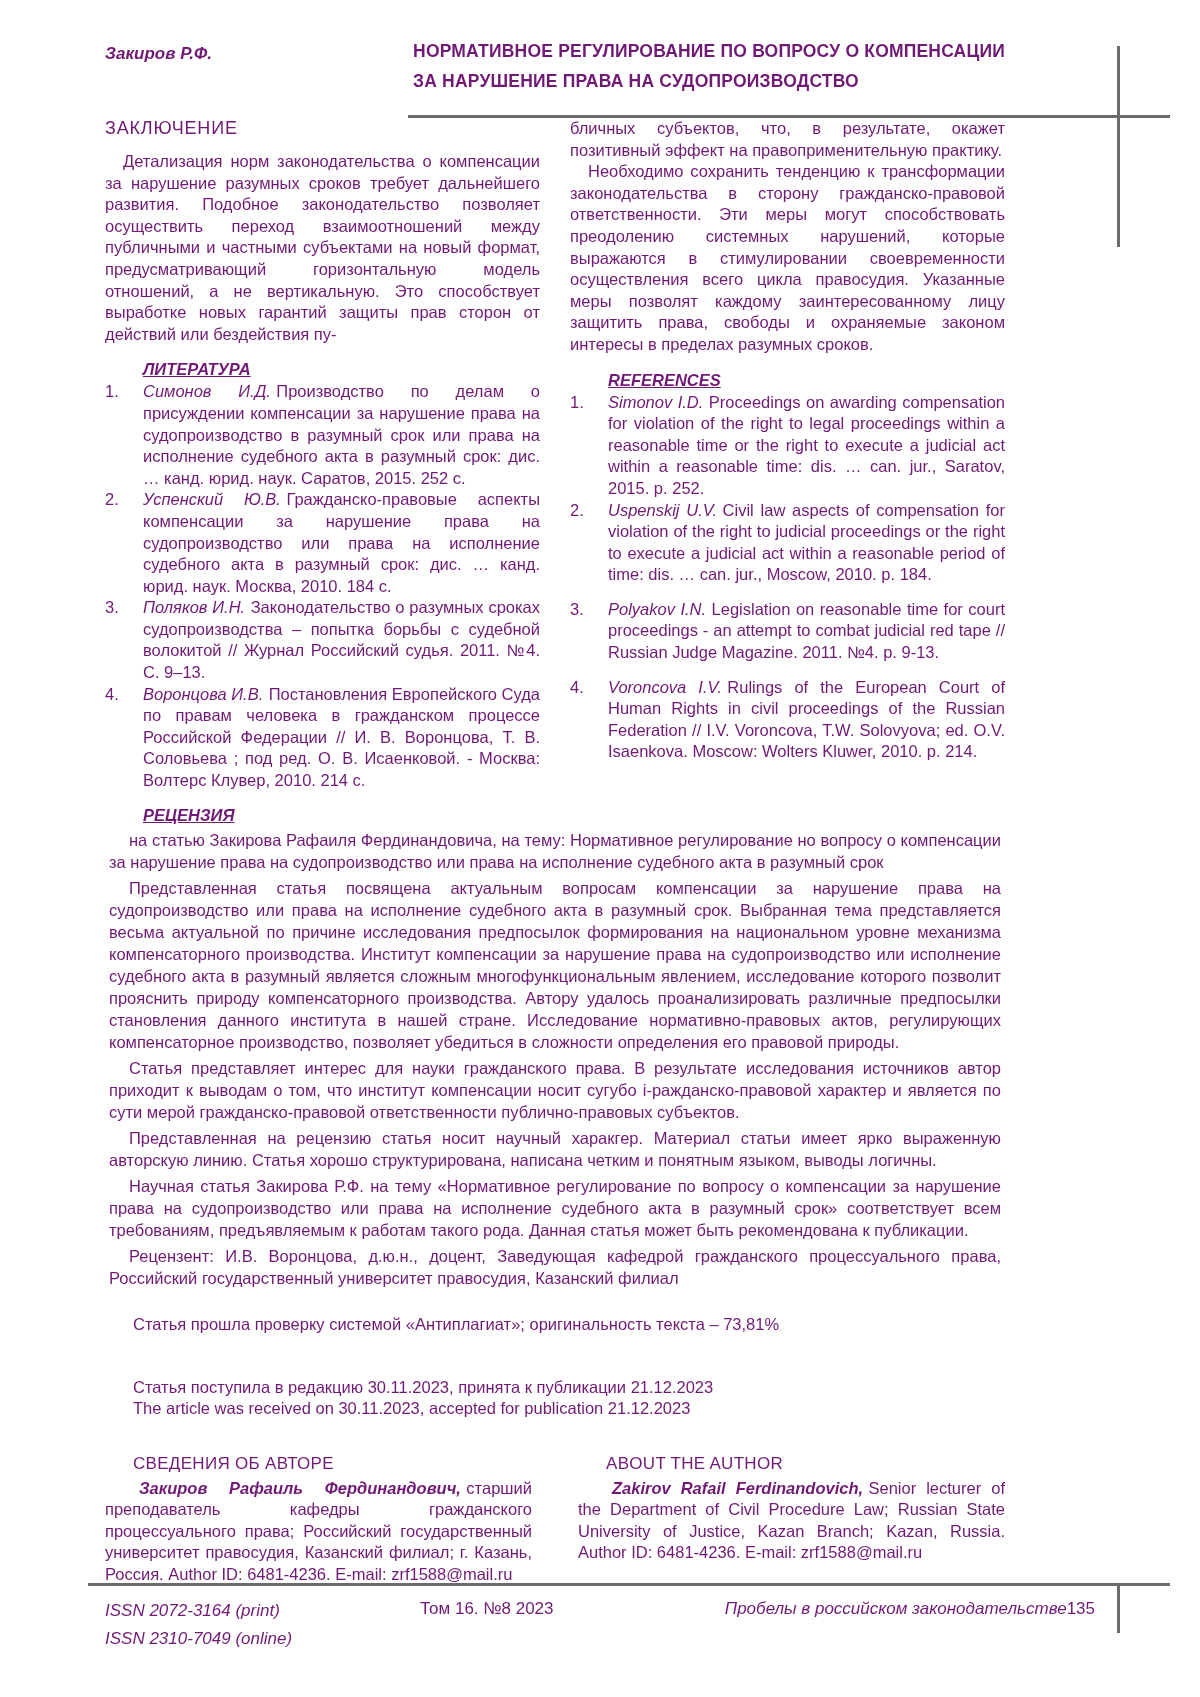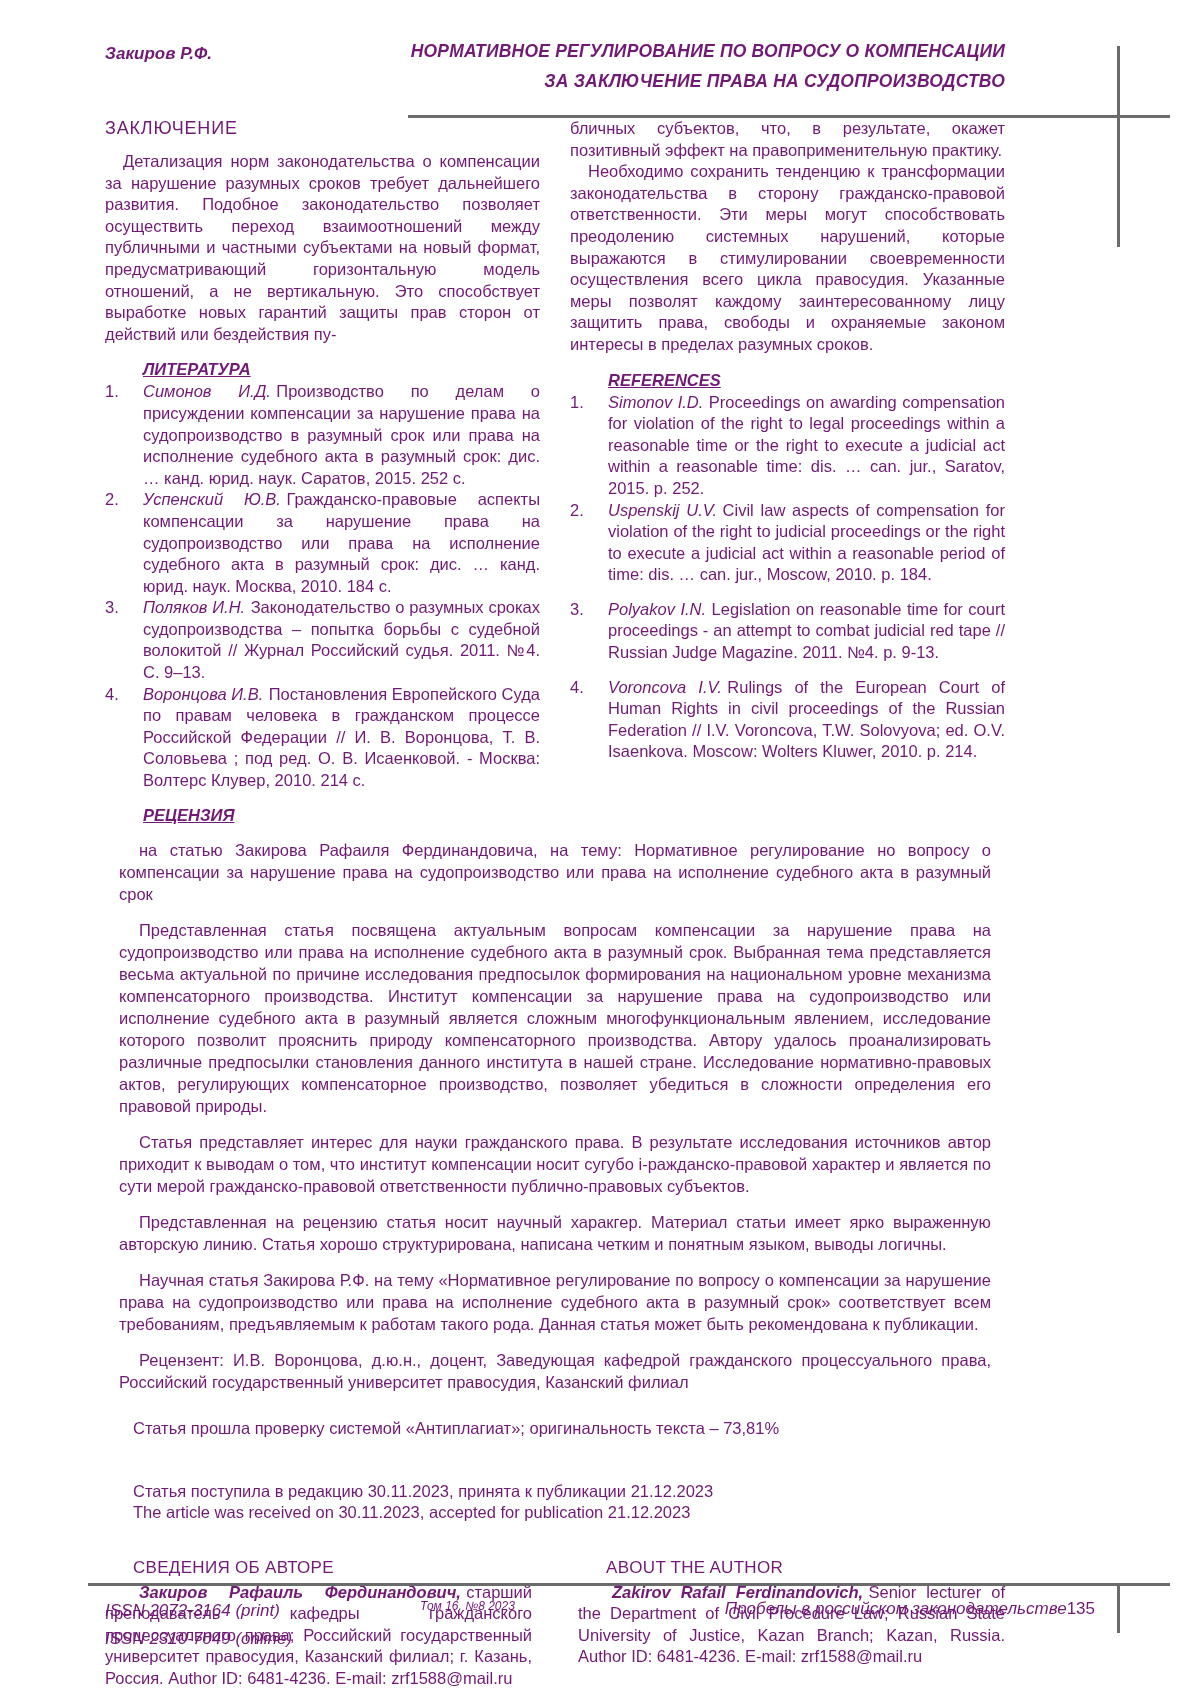--- a/index.html
+++ b/index.html
@@ -6,21 +6,21 @@
   .page {
     position:relative; width:1200px; height:1697px; background:#ffffff;
     font-family:"Liberation Sans","DejaVu Sans",sans-serif; color:#701a75;
     overflow:hidden;
   }
   .content { position:absolute; left:105px; top:36px; width:900px; }
 
   
   .header { display:flex; justify-content:space-between; align-items:flex-start; }
   .h-author { font-weight:bold; font-style:italic; font-size:17px; padding-top:8px; white-space:nowrap; }
-  .h-title { font-weight:bold; font-style:italic; font-size:17.5px; text-align:right; line-height:30px; letter-spacing:0.2px; }
+  .h-title { font-weight:bold; font-size:17.5px; line-height:30px; letter-spacing:0.2px; }
 
   
   .rule-top    { position:absolute; left:408px;  top:115px;  width:762px;  height:3px; background:#6b6b6b; }
   .vmark-top   { position:absolute; left:1117px; top:46px;   width:3px;  height:201px; background:#6b6b6b; }
   .rule-bottom { position:absolute; left:88px;   top:1583px; width:1082px; height:3px; background:#6b6b6b; }
   .vmark-bottom{ position:absolute; left:1117px; top:1583px; width:3px;  height:50px;  background:#6b6b6b; }
 
   
   .cols { display:flex; gap:30px; margin-top:22px; }
   .col { width:435px; }
@@ -31,56 +31,56 @@
   .list-h { font-style:italic; text-decoration:underline; font-size:16.5px; margin:15px 0 2px 38px; }
   .ref-item { display:flex; font-size:16.5px; line-height:21.6px; }
   .ref-num { width:38px; flex:none; }
   .ref-body { flex:1; text-align:justify; }
   .it-author { font-style:italic; margin-right:0.33em; }
   .gap-top { margin-top:13px; }
 
   
   .review { margin-top:14px; }
   .rev-h { font-style:italic; text-decoration:underline; font-size:16.5px; margin:0 0 3px 38px; }
-  .rev-p { font-size:16.5px; line-height:22px; text-align:justify; text-indent:20px; margin:14px; }
+  .rev-p { font-size:16.5px; line-height:22px; text-align:justify; text-indent:20px; margin:4px; }
 
   
   .note { font-size:16.5px; margin:0; padding-left:28px; }
   .note-antiplag { margin-top:26px; }
   .note-received { margin-top:44px; }
   .note-received2 { margin-top:2px; }
 
   
   .bios { display:flex; gap:46px; margin-top:36px; }
   .bio-h { font-size:17px; font-weight:400; letter-spacing:0.3px; margin:0 0 4px 28px; }
   .bio { font-size:16.5px; line-height:21.6px; text-align:justify; text-indent:34px; margin:0; }
   .bio-name { font-weight:bold; font-style:italic; margin-right:0.33em; }
 
   
   .f-issn  { position:absolute; left:105px; top:1597px; font-style:italic; font-size:17px; line-height:28px; }
-  .f-volume{ position:absolute; left:420px; top:1599px; font-style:italic; font-size:12px; }
+  .f-volume{ position:absolute; left:420px; top:1599px; font-size:17px; }
   .f-right { position:absolute; right:105px; top:1599px; font-size:17px; }
   .f-journal { font-style:italic; }
   .f-page { }
 </style>
 </head>
 <body>
 
 <div class="page">
 
   <div class="rule-top"></div>
   <div class="vmark-top"></div>
 
   <div class="content">
 
     <div class="header">
       <div class="h-author">Закиров Р.Ф.</div>
       <div class="h-title">
         <div>НОРМАТИВНОЕ РЕГУЛИРОВАНИЕ ПО ВОПРОСУ О КОМПЕНСАЦИИ</div>
-        <div>ЗА ЗАКЛЮЧЕНИЕ ПРАВА НА СУДОПРОИЗВОДСТВО</div>
+        <div>ЗА НАРУШЕНИЕ ПРАВА НА СУДОПРОИЗВОДСТВО</div>
       </div>
     </div>
 
     <div class="cols">
 
       <div class="col">
         <h2 class="concl-h">ЗАКЛЮЧЕНИЕ</h2>
         <p class="body-p indent">Детализация норм законодательства о компенсации за нарушение разумных сроков требует дальнейшего развития. Подобное законодательство позволяет осуществить переход взаимоотношений между публичными и частными субъектами на новый формат, предусматривающий горизонтальную модель отношений, а не вертикальную. Это способствует выработке новых гарантий защиты прав сторон от действий или бездействия пу-</p>
 
         <h3 class="list-h">ЛИТЕРАТУРА</h3>

